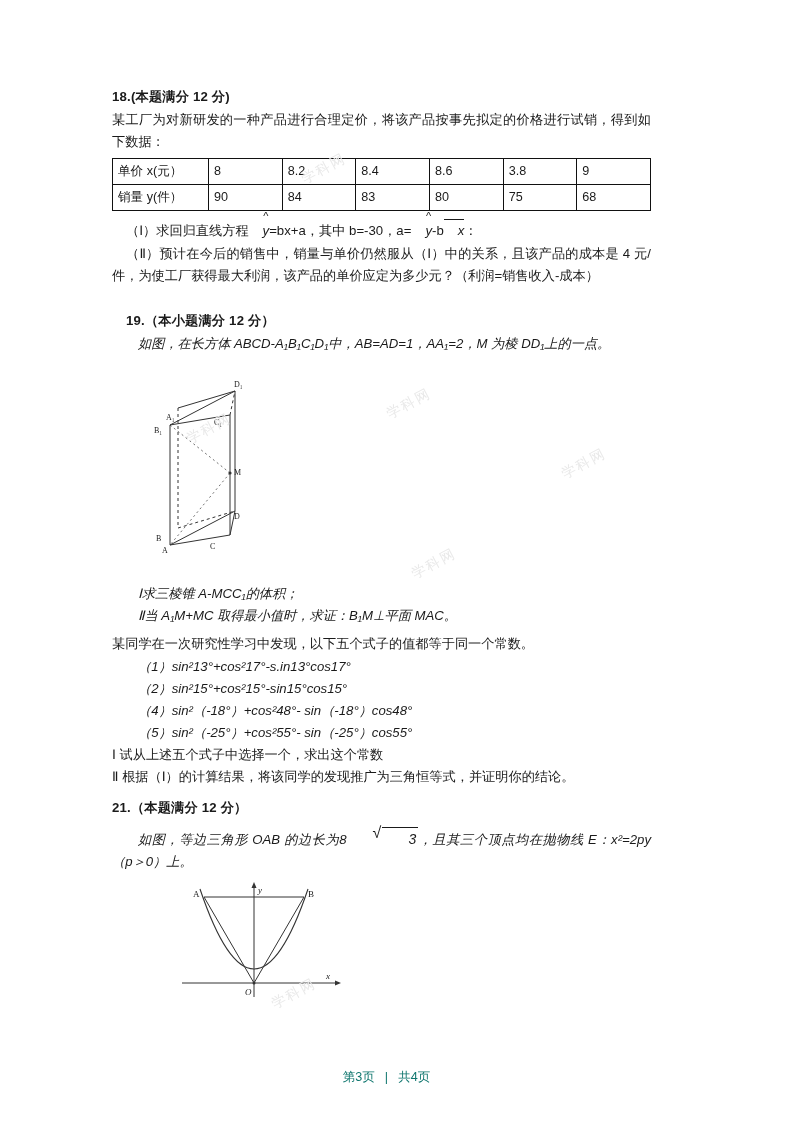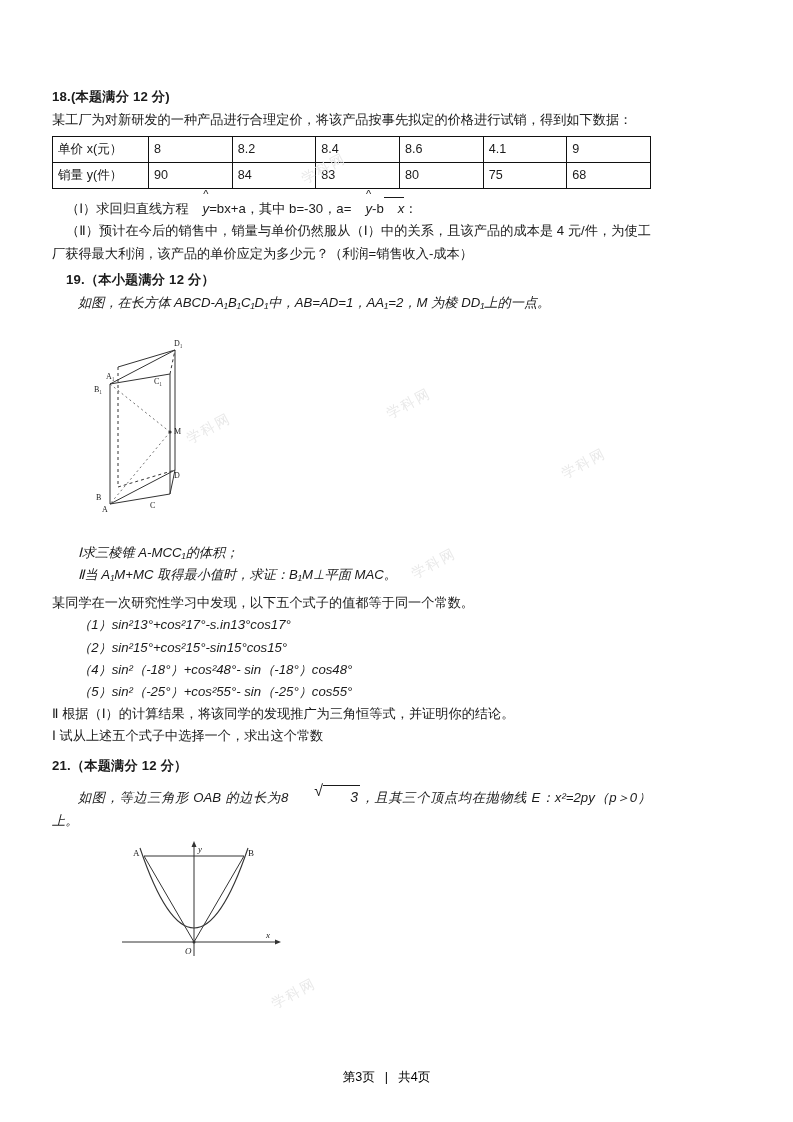--- a/index.html
+++ b/index.html
@@ -13,29 +13,29 @@
     font-family: "Liberation Sans", sans-serif;
     color: #1a1a1a;
     position: relative;
     overflow: hidden;
   }
   .page {
     position: relative;
     width: 761px;
     height: 1122px;
     box-sizing: border-box;
-    padding: 88px 110px 0 52px;
+    padding: 88px 110px 0 112px;
   }
   .q-head {
     font-size: 13.2px;
     font-weight: bold;
     margin: 0 0 3px 0;
     letter-spacing: 0.2px;
   }
-  .q-head.indent { text-indent: 14px; }
+  .q-head.indent { text-indent: 14px; margin-top: 19px; }
   .body-text {
     font-size: 13.2px;
     line-height: 1.68;
     text-align: justify;
     margin: 0;
   }
   .indent1 { text-indent: 14px; }
   .indent2 { text-indent: 26px; font-style: italic; }
   .small-gap { height: 6px; }
   .gap { height: 10px; }
@@ -131,21 +131,21 @@
   }
 
   
   .footer {
     position: absolute;
     left: 0;
     right: 0;
     bottom: 36px;
     text-align: center;
     font-size: 12.6px;
-    color: #000000;
+    color: #0f766e;
     margin-left: 12px;
   }
   .footer .sep { margin: 0 10px; }
 </style>
 </head>
 <body>
 
 <div class="page">
 
   <div>
@@ -153,21 +153,21 @@
     <p class="body-text">某工厂为对新研发的一种产品进行合理定价，将该产品按事先拟定的价格进行试销，得到如下数据：</p>
 
     <table class="data-table">
       <tbody>
           <tr>
         <td class="label-cell">单价 x(元）</td>
         <td>8</td>
         <td>8.2</td>
         <td>8.4</td>
         <td>8.6</td>
-        <td>4.1</td>
+        <td>3.8</td>
         <td>9</td>
       </tr>
       <tr>
         <td class="label-cell">销量 y(件）</td>
         <td>90</td>
         <td>84</td>
         <td>83</td>
         <td>80</td>
         <td>75</td>
         <td>68</td>
@@ -228,22 +228,22 @@
   </div>
 
   <div class="small-gap"></div>
 
   <div>
     <p class="body-text">某同学在一次研究性学习中发现，以下五个式子的值都等于同一个常数。</p>
     <p class="body-text indent2">（1）sin²13°+cos²17°-s.in13°cos17°</p>
     <p class="body-text indent2">（2）sin²15°+cos²15°-sin15°cos15°</p>
     <p class="body-text indent2">（4）sin²（-18°）+cos²48°- sin（-18°）cos48°</p>
     <p class="body-text indent2">（5）sin²（-25°）+cos²55°- sin（-25°）cos55°</p>
+    <p class="body-text">Ⅰ 试从上述五个式子中选择一个，求出这个常数</p>
     <p class="body-text">Ⅱ 根据（Ⅰ）的计算结果，将该同学的发现推广为三角恒等式，并证明你的结论。</p>
-    <p class="body-text">Ⅰ 试从上述五个式子中选择一个，求出这个常数</p>
   </div>
 
   <div class="gap"></div>
 
   <div>
     <p class="q-head">21.（本题满分 12 分）</p>
     <div class="small-gap"></div>
     <p class="body-text indent2">
       <span>如图，等边三角形 OAB 的边长为</span><span>8</span><span class="sqrt"><span class="radical">√</span><span class="radicand">3</span></span><span>，且其三个顶点均在抛物线 E：x²=2py（p＞0）上。</span>
     </p>

